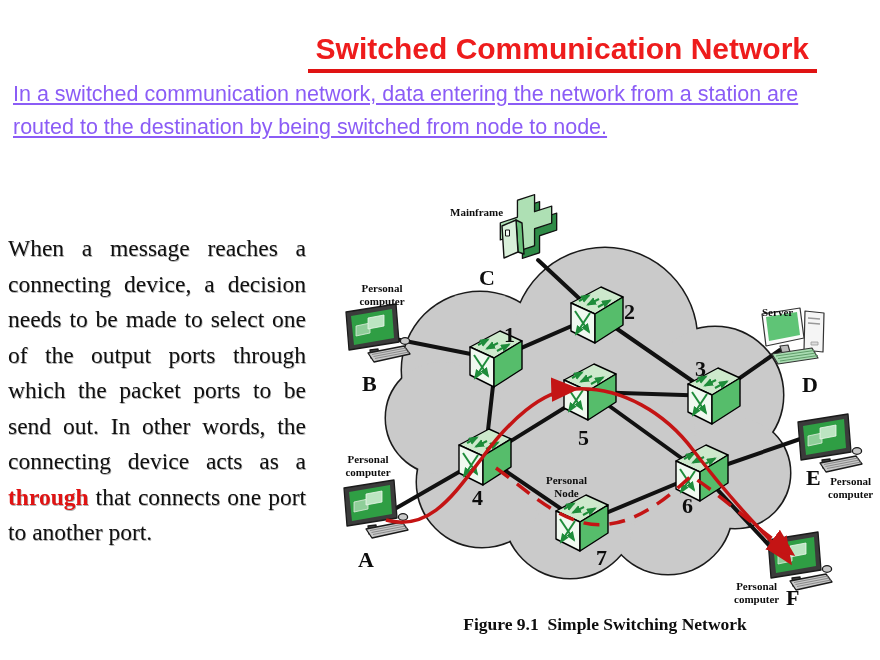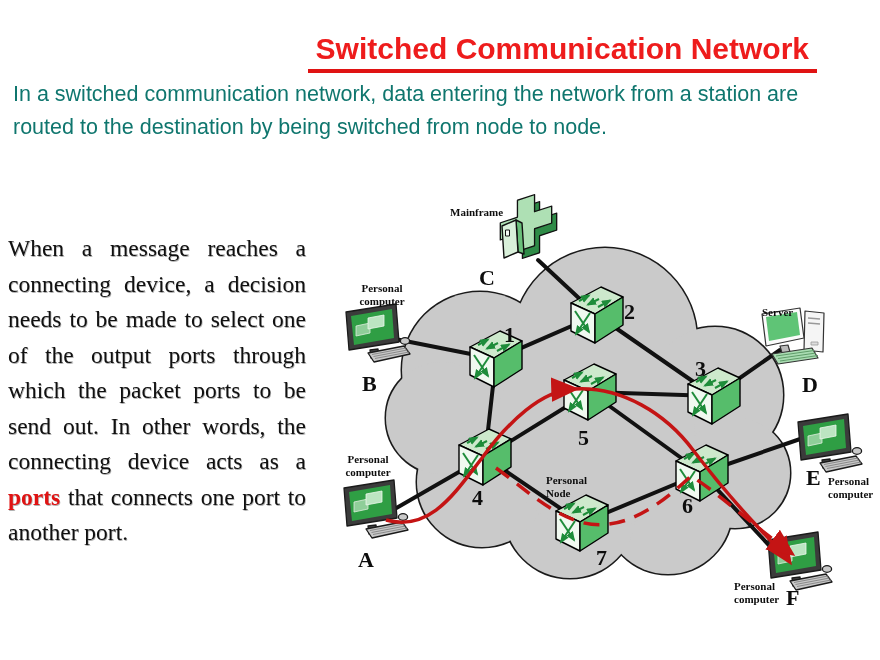--- a/index.html
+++ b/index.html
@@ -2,45 +2,45 @@
 <html><head>
 <meta charset="utf-8">
 <style>
   html,body{margin:0;padding:0;background:#fff;}
   .slide{position:relative;width:880px;height:660px;background:#ffffff;overflow:hidden;
          font-family:"Liberation Sans",sans-serif;}
   .title{position:absolute;left:0;top:6px;width:817px;text-align:right;margin-top:24px;}
   .title-text{display:inline-block;font:800 30px/38px "Liberation Sans",sans-serif;
               color:#ee1c1c;border-bottom:4px solid #e01313;padding:0 8px 1px;}
   .intro{position:absolute;left:13px;top:78px;width:852px;margin:0;
-         font:400 21.5px/33px "Liberation Sans",sans-serif;color:#0f766e;}
+         font:400 21.5px/33px "Liberation Sans",sans-serif;color:#8b5cf6;text-decoration:underline;}
   .body-text{position:absolute;left:8px;top:231px;width:298px;margin:0;
              font:400 23.5px/35.5px "Liberation Serif",serif;color:#101010;
              text-align:justify;text-shadow:0.7px 0.7px 0.6px rgba(0,0,0,0.30);}
   .hl{color:#e01313;font-weight:700;}
   .diagram{position:absolute;left:330px;top:180px;width:550px;height:480px;}
   .diagram svg{position:absolute;left:0;top:0;}
   .lbl-big{position:absolute;font:700 22px/24px "Liberation Serif",serif;color:#0d0d0d;}
-  .lbl-small{position:absolute;font:700 11px/12.5px "Liberation Serif",serif;color:#0d0d0d;}
+  .lbl-small{position:absolute;font:700 11px/12.5px "Liberation Serif",serif;color:#0d0d0d;text-align:center;}
   .center{text-align:center;}
   .caption{position:absolute;left:0;top:434px;width:550px;text-align:center;
            font:700 17.5px "Liberation Serif",serif;color:#0d0d0d;}
 </style>
 </head>
 <body>
 
 <div class="slide">
 
   <div class="title">
     <span class="title-text">Switched Communication Network</span>
   </div>
 
   <p class="intro">In a switched communication network, data entering the network from a station are routed to the destination by being switched from node to node.</p>
 
-  <p class="body-text"><span>When a message reaches a connecting device, a decision needs to be made to select one of the output ports through which the packet ports to be send out. In other words, the connecting device acts as a </span><span class="hl">ports</span><span> that connects one port to another port.</span></p>
+  <p class="body-text"><span>When a message reaches a connecting device, a decision needs to be made to select one of the output ports through which the packet ports to be send out. In other words, the connecting device acts as a </span><span class="hl">through</span><span> that connects one port to another port.</span></p>
 
   <div class="diagram">
     <svg width="550" height="480" viewBox="0 0 550 480">
       <defs>
         <marker id="redarrow" orient="auto" markerWidth="9" markerHeight="9" refX="6.5" refY="3.5">
           <path d="M0,0 L8,3.5 L0,7 Z" fill="#c41414"></path>
         </marker>
         <marker id="greenarrow" orient="auto" markerWidth="7" markerHeight="7" refX="4" refY="2">
           <path d="M0,0 L5,2 L0,4 Z" fill="#1e8c3a"></path>
         </marker>
@@ -192,14 +192,15 @@
       <div>Personal</div>
       <div>computer</div>
     </div>
 
     <div class="lbl-small" style="left:404px;top:400px">
       <div>Personal</div>
       <div>computer</div>
     </div>
     <div class="lbl-big" style="left:456px;top:406px">F</div>
 
+    <div class="caption">Figure 9.1&nbsp; Simple Switching Network</div>
   </div>
 </div>
 
 </body></html>

